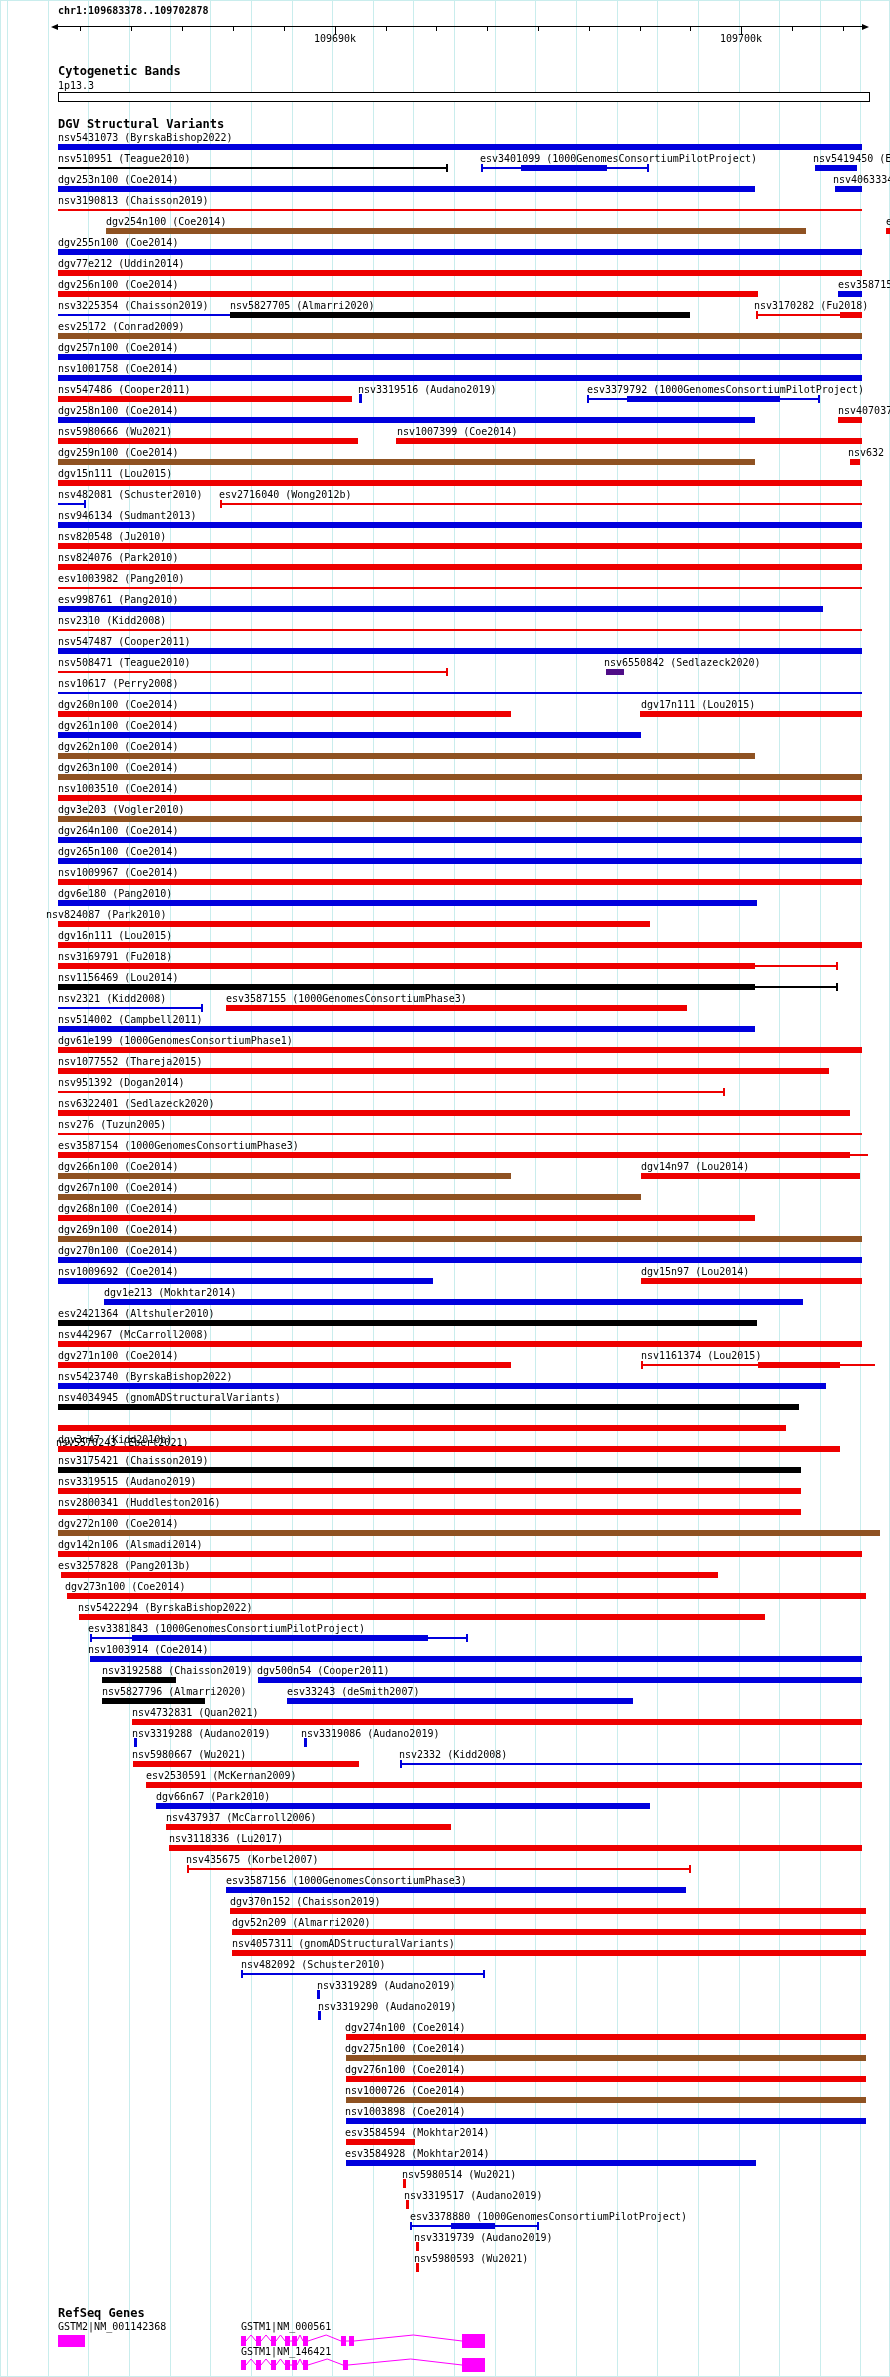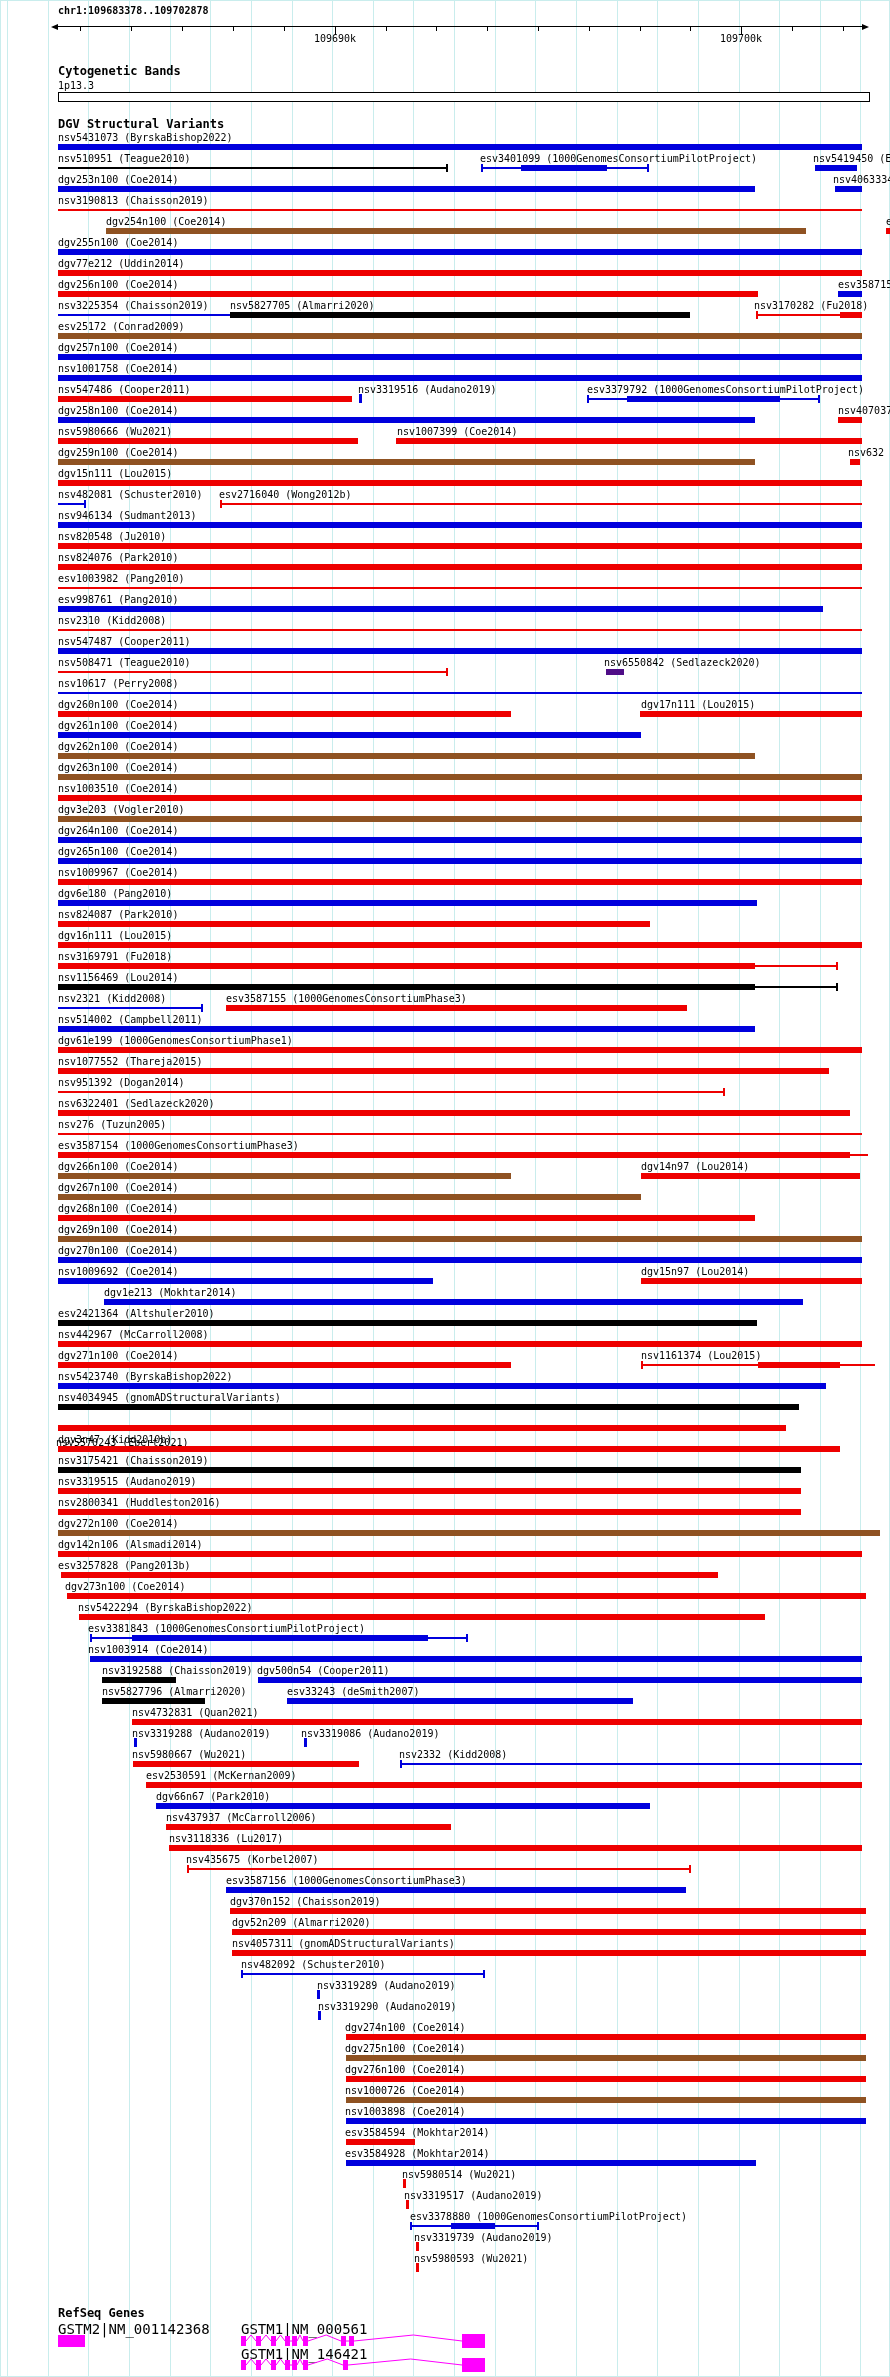--- a/index.html
+++ b/index.html
@@ -15,21 +15,21 @@
   .arrow{position:absolute;width:0;height:0;border-top:3px solid transparent;border-bottom:3px solid transparent;}
   .arrow.left{left:51px;top:24px;border-right:7px solid #000;}
   .arrow.right{left:862px;top:24px;border-left:7px solid #000;}
   .rtick{position:absolute;top:26px;width:1px;background:#000;}
   .rticklabel{position:absolute;top:33px;font-size:10px;transform:translateX(-50%);white-space:nowrap;}
   .bandlabel{position:absolute;left:58px;top:80px;font-size:10px;white-space:nowrap;}
   .band{position:absolute;left:58px;top:92px;width:810px;height:8px;background:#fff;border:1px solid #000;}
   .vrow{position:absolute;left:0;width:890px;height:21px;}
   .vlabel{position:absolute;top:0;font-size:10px;line-height:11px;white-space:nowrap;}
   .seg{position:absolute;}
-  .genelabel{position:absolute;font-size:14px;white-space:nowrap;}
+  .genelabel{position:absolute;font-size:10px;white-space:nowrap;}
   .gmodel{position:absolute;left:0;width:890px;height:18px;}
 </style>
 </head>
 <body>
 
 <div id="gridlines">
     <div class="grid" style="left: 7px;"></div>
     <div class="grid" style="left: 47.6px;"></div>
     <div class="grid" style="left: 88.3px;"></div>
     <div class="grid" style="left: 128.9px;"></div>
@@ -269,21 +269,21 @@
     </div>
     <div class="vrow" style="top: 867px;">
       <span class="vlabel" style="left: 58px;">nsv1009967 (Coe2014)</span>
       <div class="seg" style="left: 58px; top: 12px; width: 804px; height: 6px; background: rgb(238, 0, 0);"></div>
     </div>
     <div class="vrow" style="top: 888px;">
       <span class="vlabel" style="left: 58px;">dgv6e180 (Pang2010)</span>
       <div class="seg" style="left: 58px; top: 12px; width: 699px; height: 6px; background: rgb(0, 0, 221);"></div>
     </div>
     <div class="vrow" style="top: 909px;">
-      <span class="vlabel" style="left: 58px;">nsv824087 (Park2010)</span>
+      <span class="vlabel" style="left: 46px;">nsv824087 (Park2010)</span>
       <div class="seg" style="left: 58px; top: 12px; width: 592px; height: 6px; background: rgb(238, 0, 0);"></div>
     </div>
     <div class="vrow" style="top: 930px;">
       <span class="vlabel" style="left: 58px;">dgv16n111 (Lou2015)</span>
       <div class="seg" style="left: 58px; top: 12px; width: 804px; height: 6px; background: rgb(238, 0, 0);"></div>
     </div>
     <div class="vrow" style="top: 951px;">
       <span class="vlabel" style="left: 58px;">nsv3169791 (Fu2018)</span>
       <div class="seg" style="left: 58px; top: 12px; width: 697px; height: 6px; background: rgb(238, 0, 0);"></div>
       <div class="seg" style="left: 755px; top: 14px; width: 83px; height: 2px; background: rgb(238, 0, 0);"></div>

